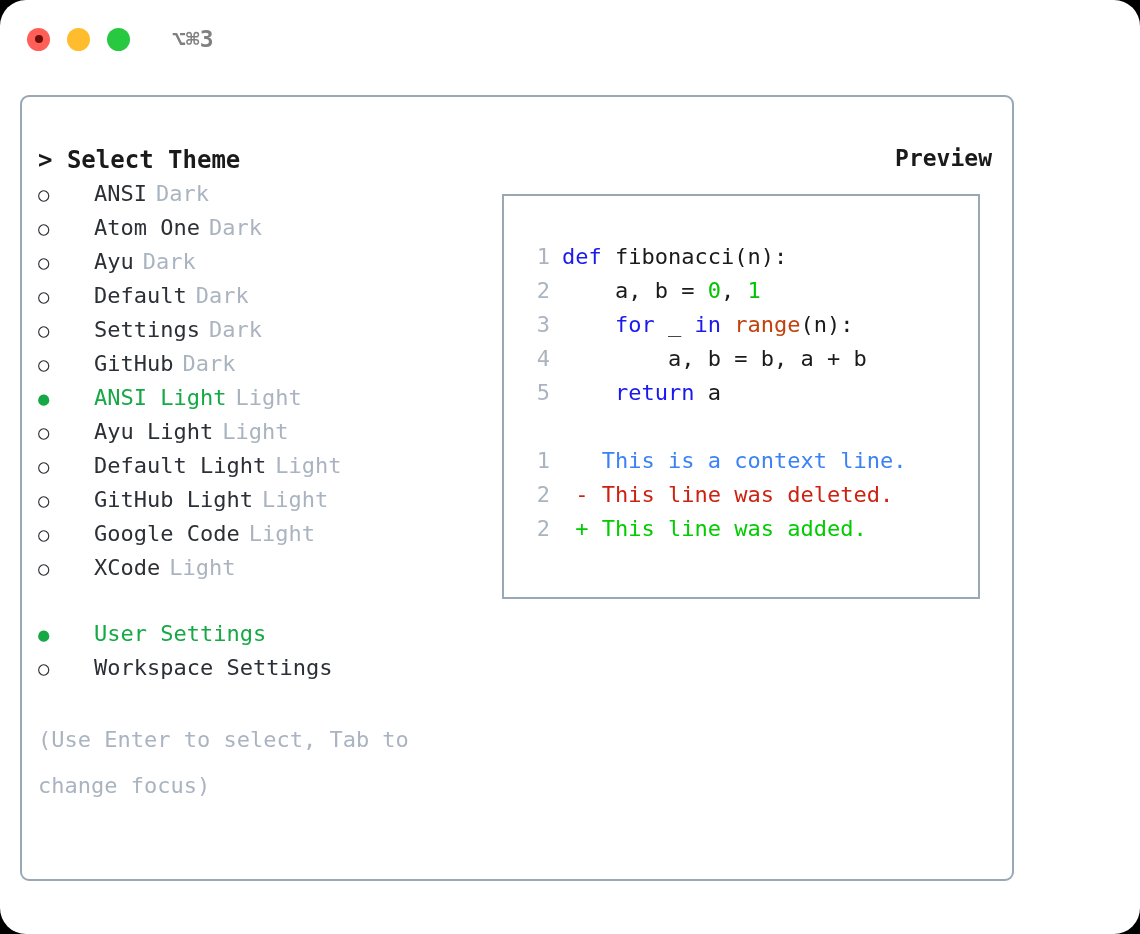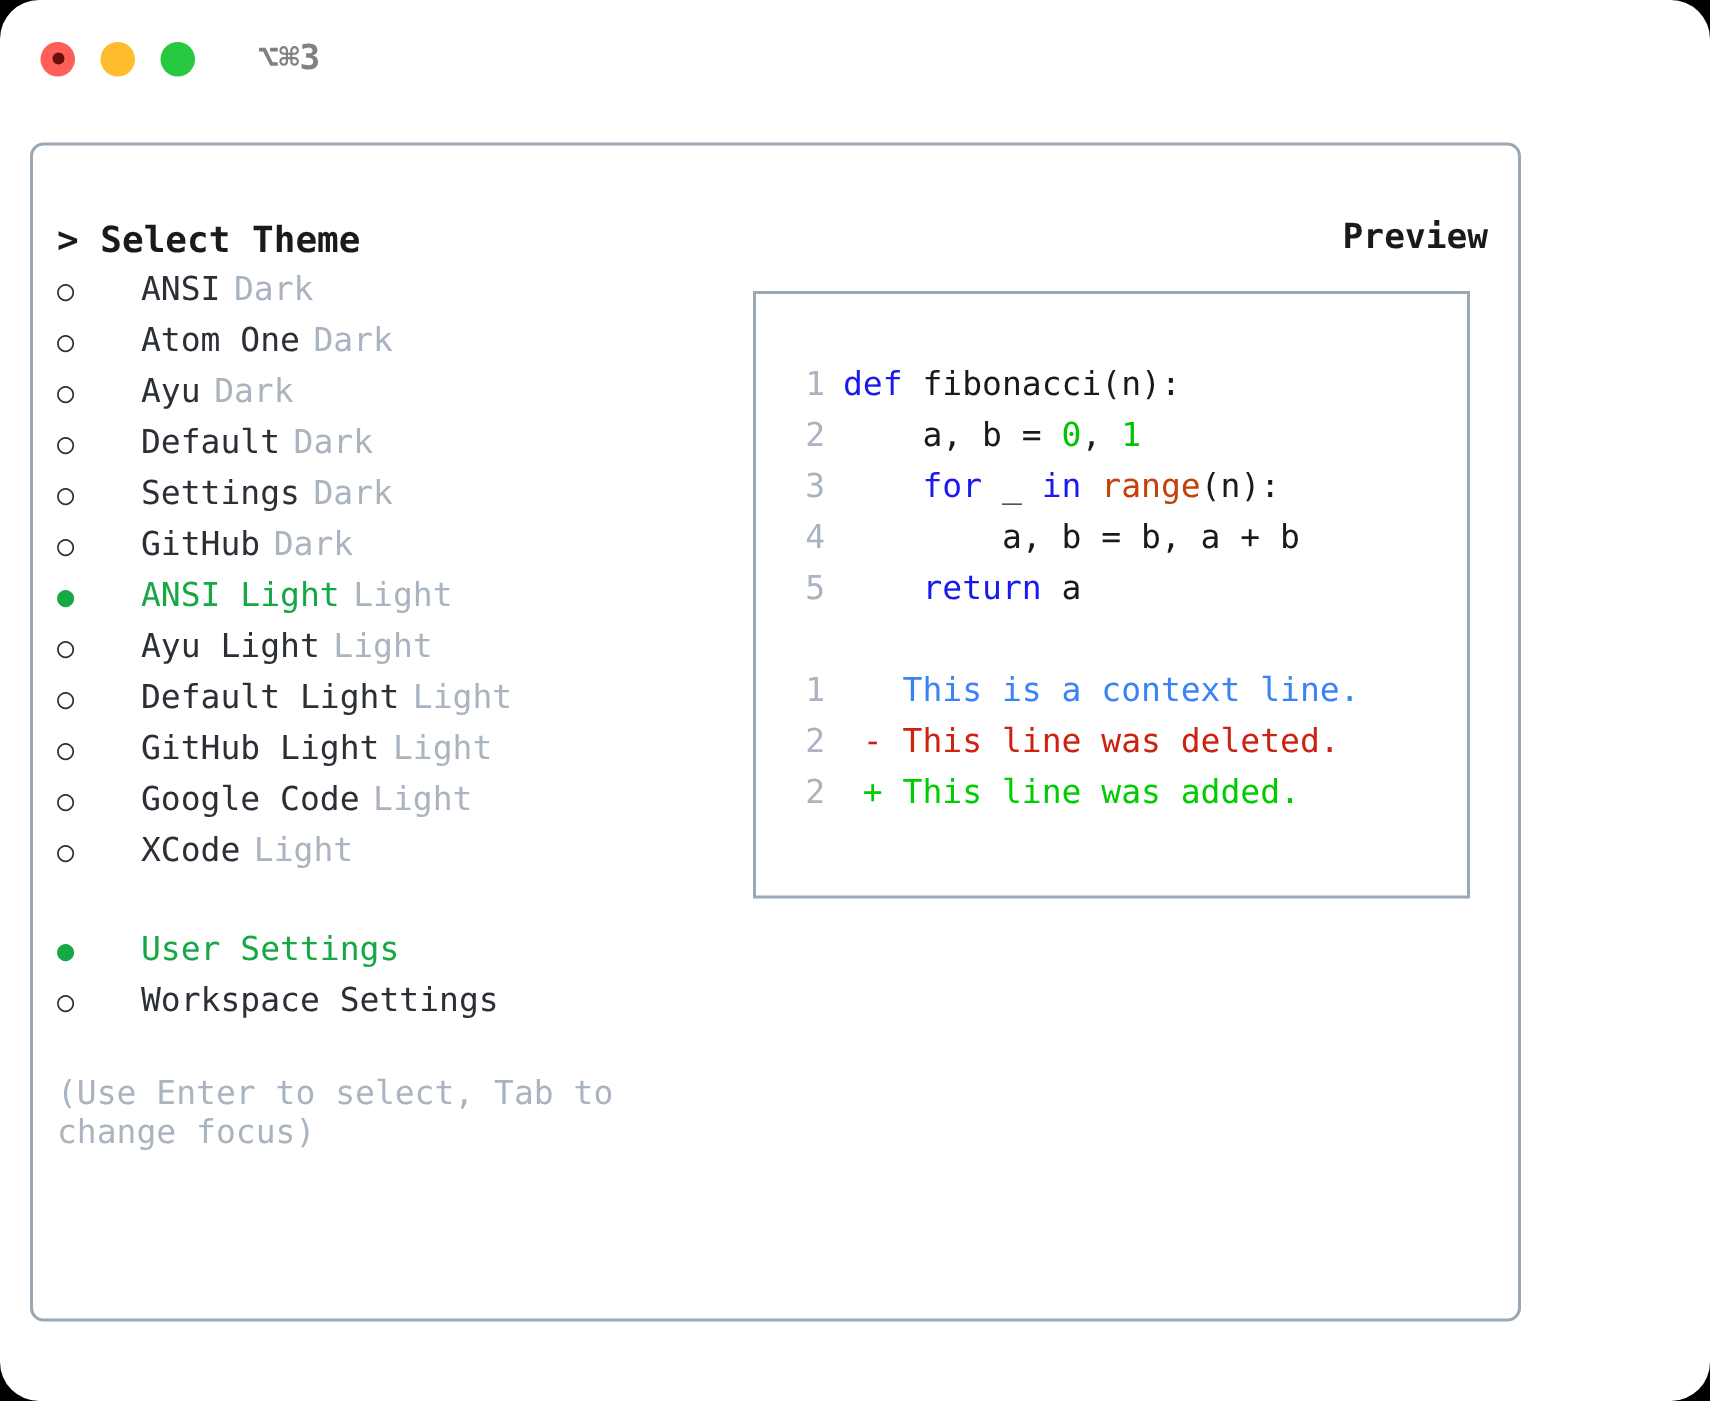--- a/index.html
+++ b/index.html
@@ -131,21 +131,21 @@
     font-weight: 700;
     color: #1a1a1a;
     line-height: 34px;
     padding-left: 24px;
     white-space: pre;
   }
 
   .hint {
     margin-top: 32px;
     font-size: 22px;
-    line-height: 26px;
+    line-height: 46px;
     color: #aab4c0;
     width: 420px;
     white-space: pre-wrap;
   }
 
   
   .right {
     position: absolute;
     left: 480px;
     top: 46px;

